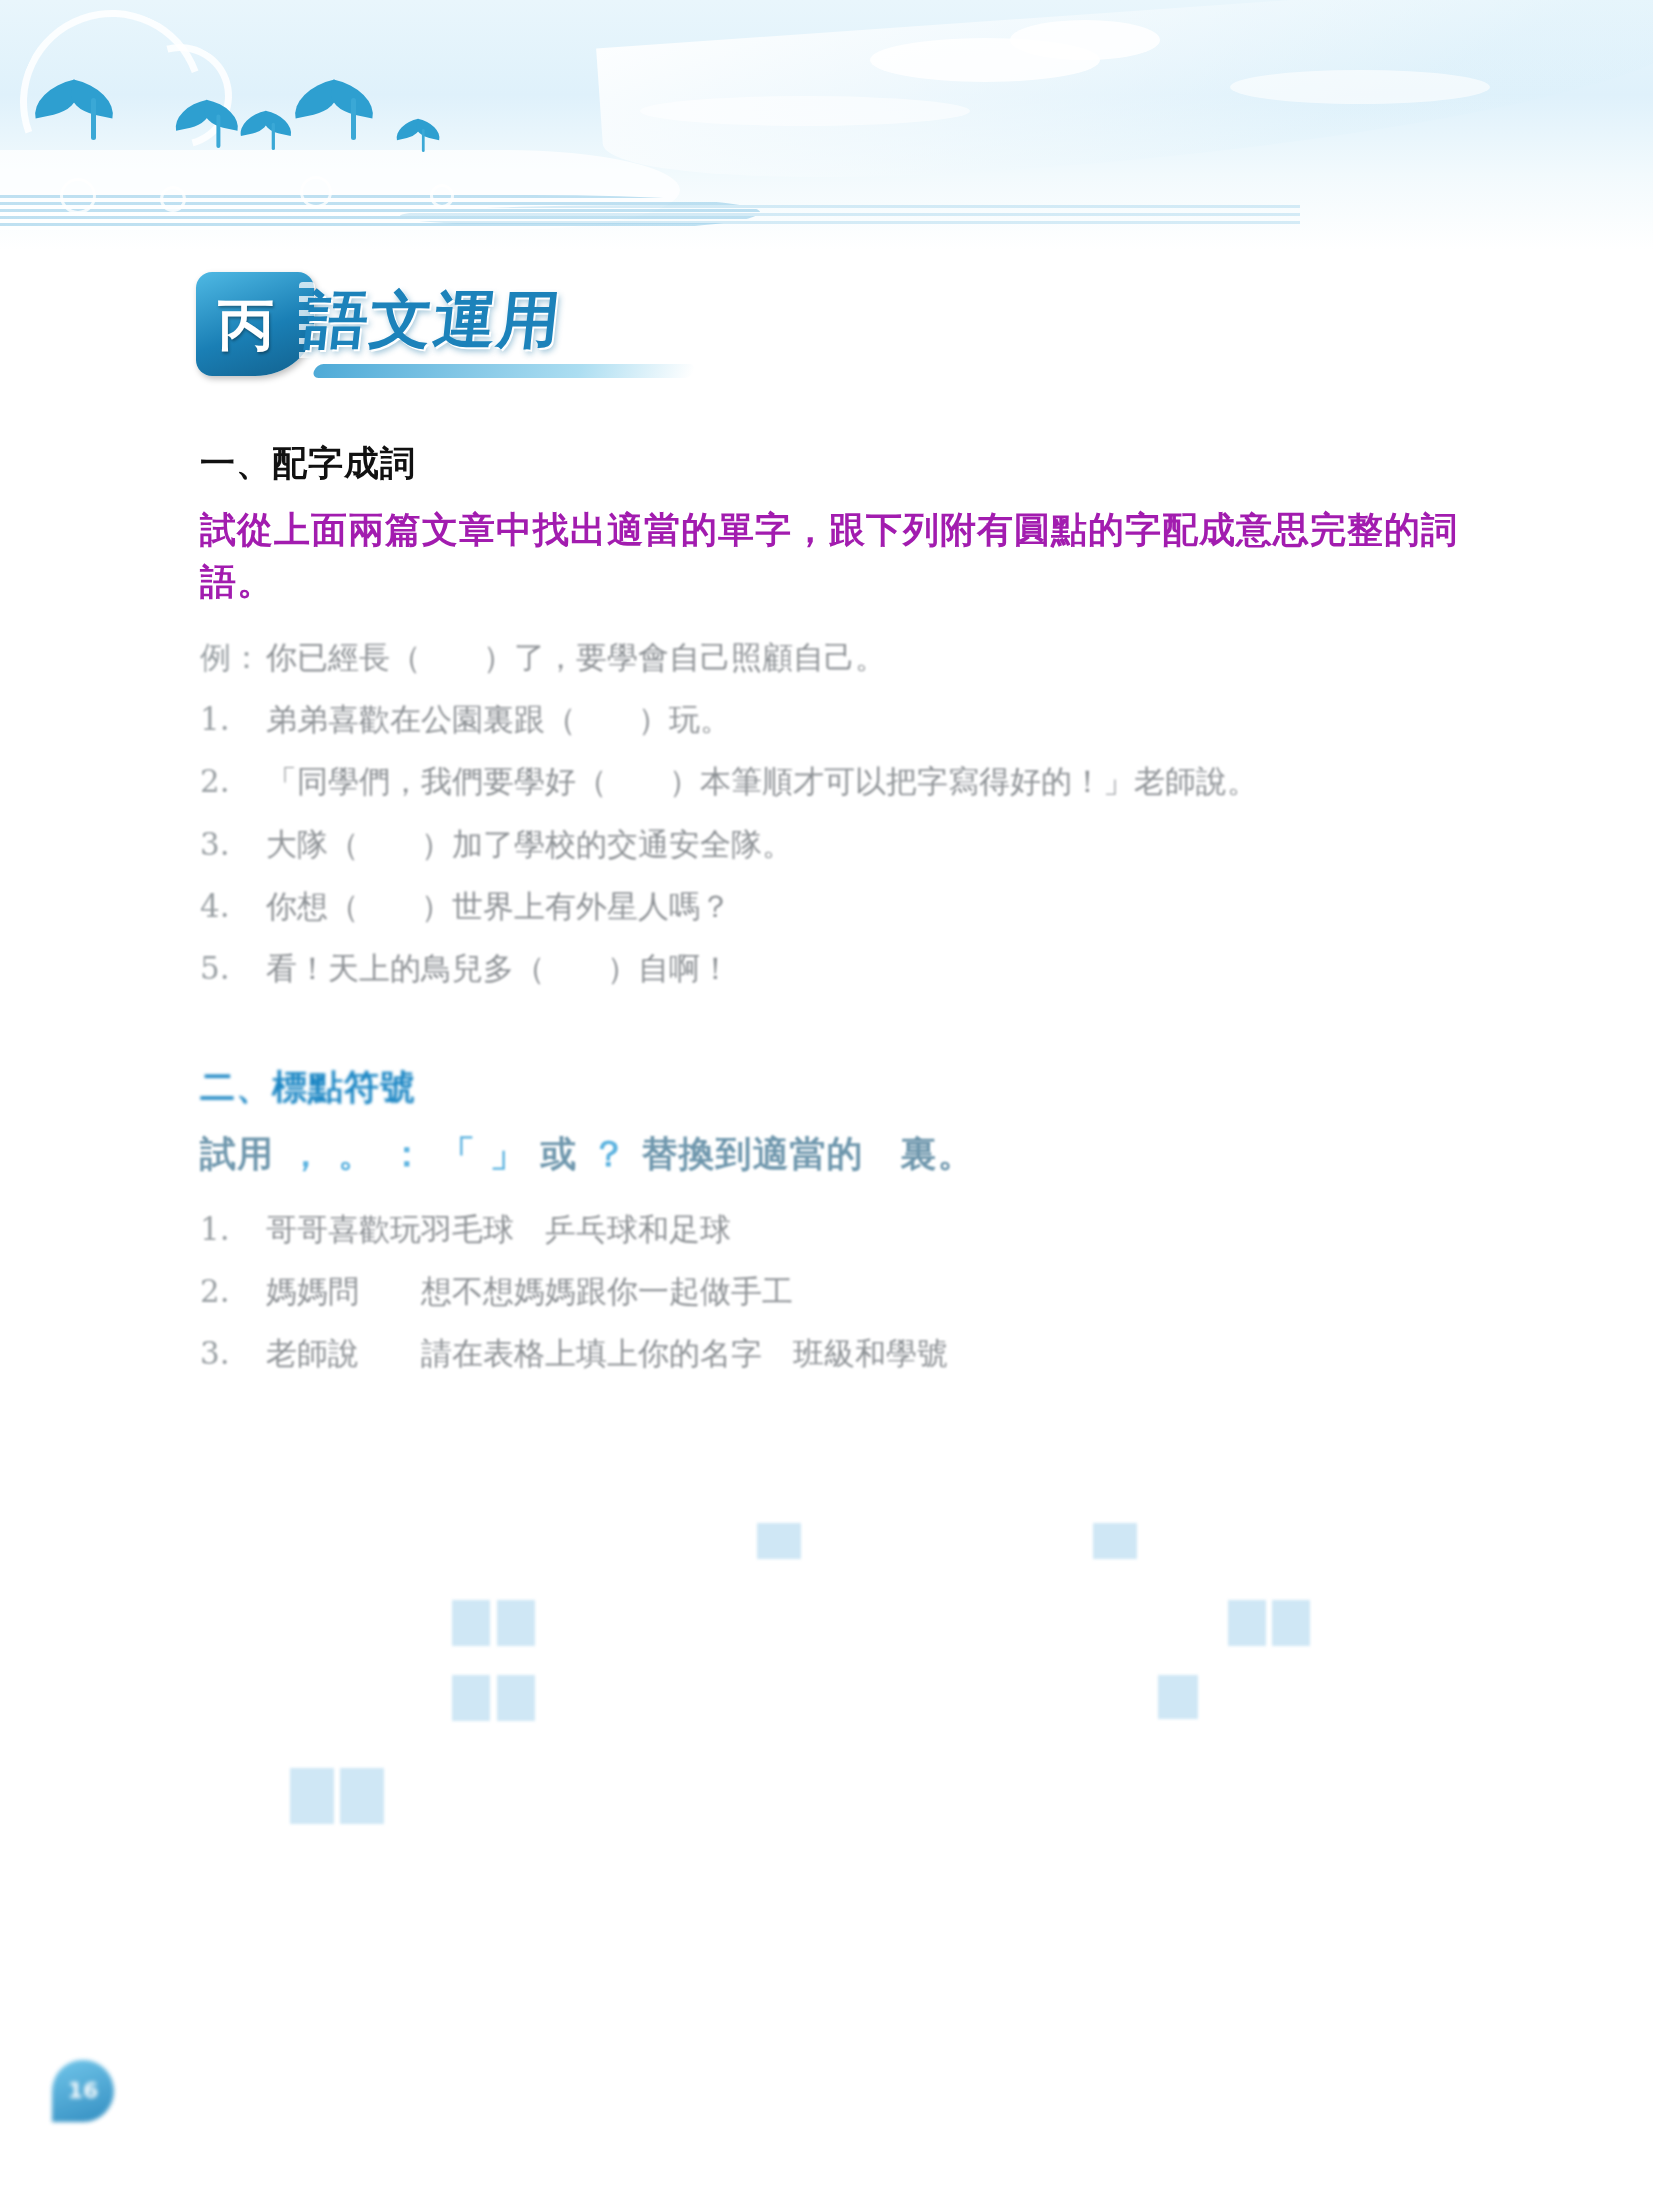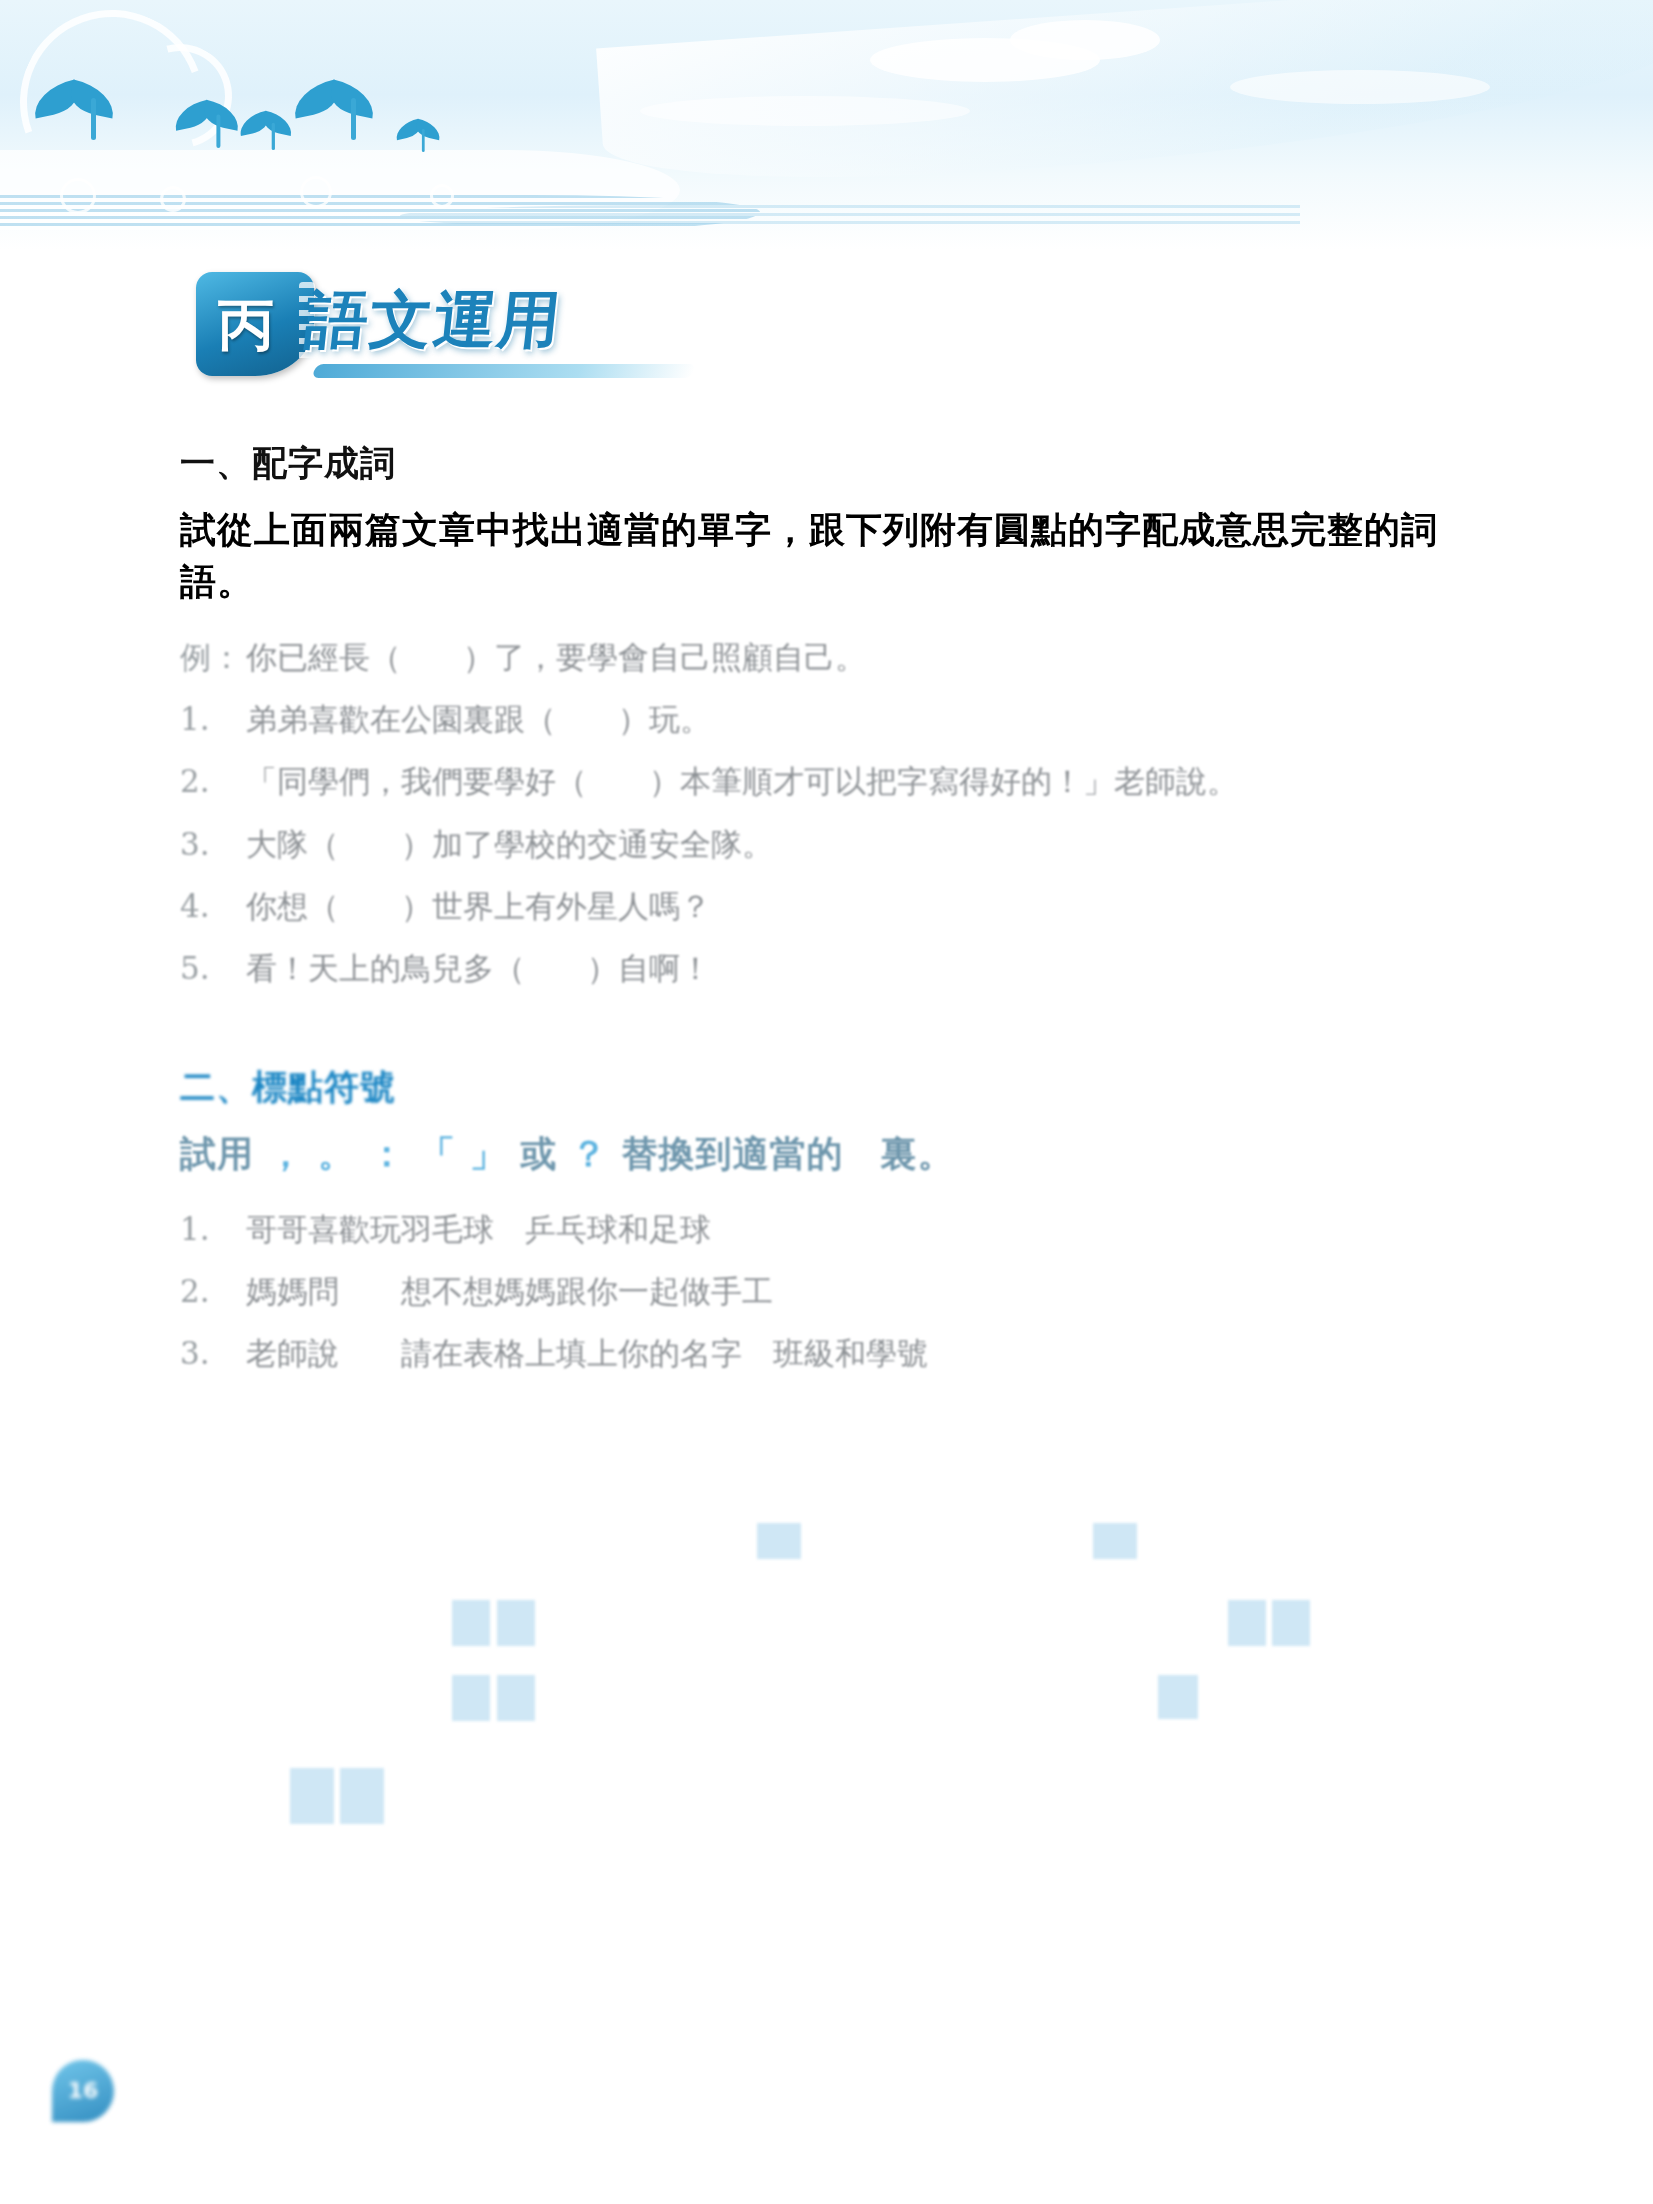--- a/index.html
+++ b/index.html
@@ -176,39 +176,39 @@
     height: 14px;
     background: linear-gradient(90deg,#2f9bd0,#9ed8ef 70%, rgba(255,255,255,0));
     border-radius: 7px;
     transform: skewX(-20deg);
     opacity: .85;
   }
 
   
   .content {
     position: absolute;
-    left: 180px;
+    left: 200px;
     top: 440px;
     width: 1290px;
   }
   .q-heading {
     font-size: 35px;
     font-weight: bold;
     color: #111111;
     font-family: "DejaVu Serif", "Liberation Serif", serif;
     margin: 0 0 16px 0;
     letter-spacing: 1px;
   }
   .q-heading.blue {
     color: #1b86c4;
   }
   .q-instruction {
     font-size: 36px;
     font-weight: bold;
-    color: #000000;
+    color: #a21caf;
     font-family: "DejaVu Serif", "Liberation Serif", serif;
     line-height: 1.45;
     margin: 0 0 26px 0;
     letter-spacing: 1px;
   }
   .q-instruction.muted {
     color: #6f97ad;
   }
 
   .item {

